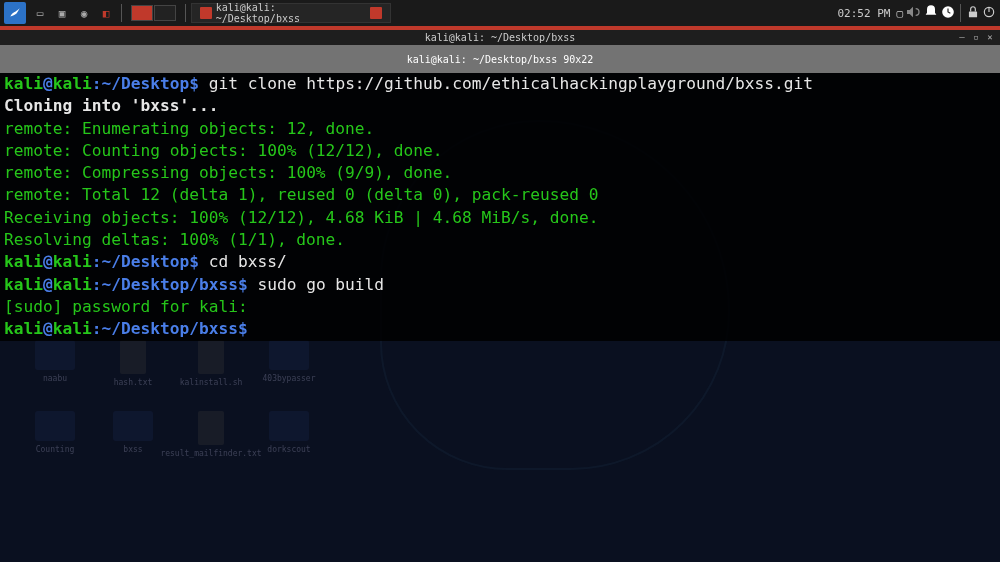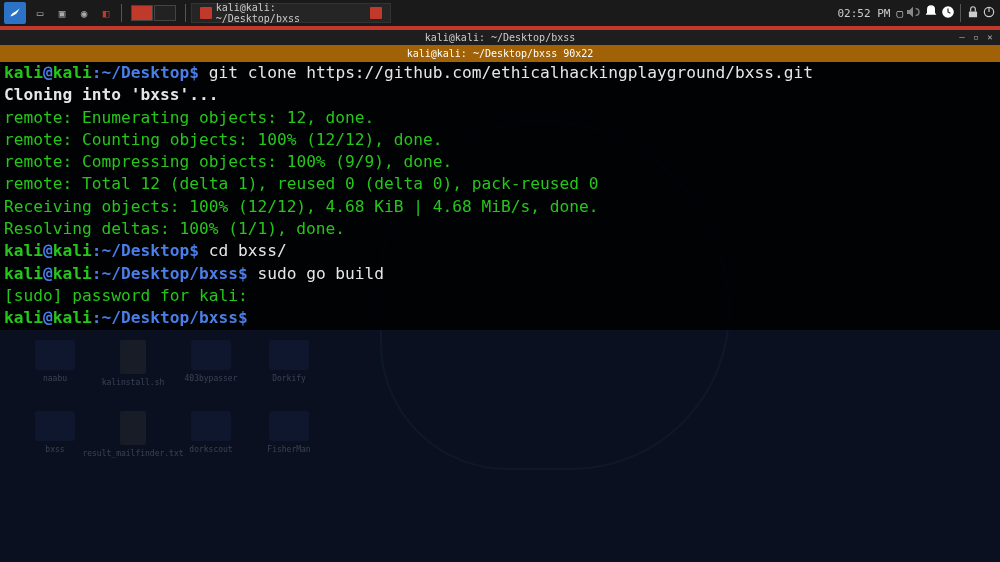--- a/index.html
+++ b/index.html
@@ -85,22 +85,22 @@
     height: 15px;
     background: #1e1e1e;
     color: #ccc;
     font-size: 10px;
     display: flex;
     align-items: center;
     justify-content: center;
     position: relative;
   }
   .titlebar2 {
-    height: 17px;
-    background: #a16207;
+    height: 28px;
+    background: #737373;
     color: #fff;
     font-size: 10px;
     display: flex;
     align-items: center;
     justify-content: center;
     position: relative;
   }
   .win-controls {
     position: absolute;
     right: 4px; top: 1px;
@@ -178,45 +178,45 @@
 
 <div class="dragon"></div>
 
 <div class="desktop-icons" id="desktop-icons">
     <div class="dicon">
       <div class="shape"></div>
       <span>naabu</span>
     </div>
     <div class="dicon">
       <div class="shape file"></div>
+      <span>hash.txt</span>
+    </div>
+    <div class="dicon">
+      <div class="shape file"></div>
       <span>kalinstall.sh</span>
     </div>
     <div class="dicon">
       <div class="shape"></div>
       <span>403bypasser</span>
     </div>
     <div class="dicon">
       <div class="shape"></div>
-      <span>Dorkify</span>
+      <span>Counting</span>
     </div>
     <div class="dicon">
       <div class="shape"></div>
       <span>bxss</span>
     </div>
     <div class="dicon">
       <div class="shape file"></div>
       <span>result_mailfinder.txt</span>
     </div>
     <div class="dicon">
       <div class="shape"></div>
       <span>dorkscout</span>
-    </div>
-    <div class="dicon">
-      <div class="shape"></div>
-      <span>FisherMan</span>
     </div>
   </div>
 
 <div class="top-panel">
   <div class="panel-left">
     <div class="kali-logo panel-icon">
       <svg width="14" height="14" viewBox="0 0 24 24">
           <path d="M4 18c4-8 8-6 16-14-6 10-4 10-16 14z" fill="#fff"></path>
         </svg>
     </div>

